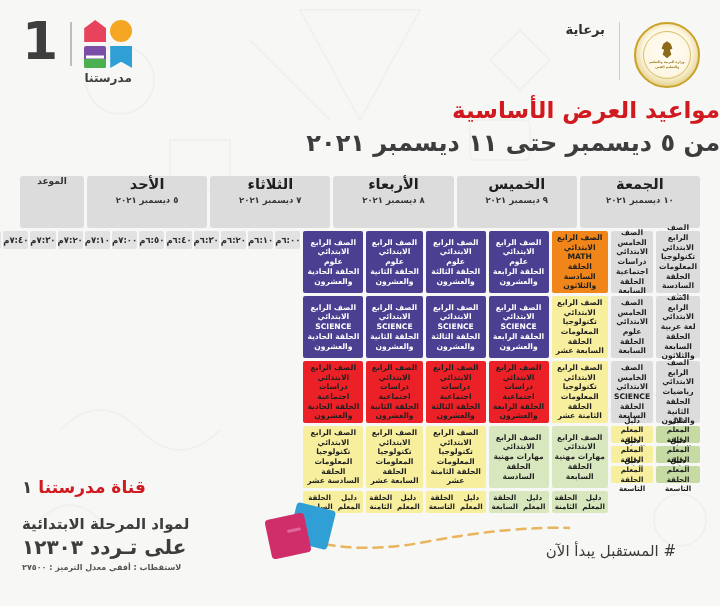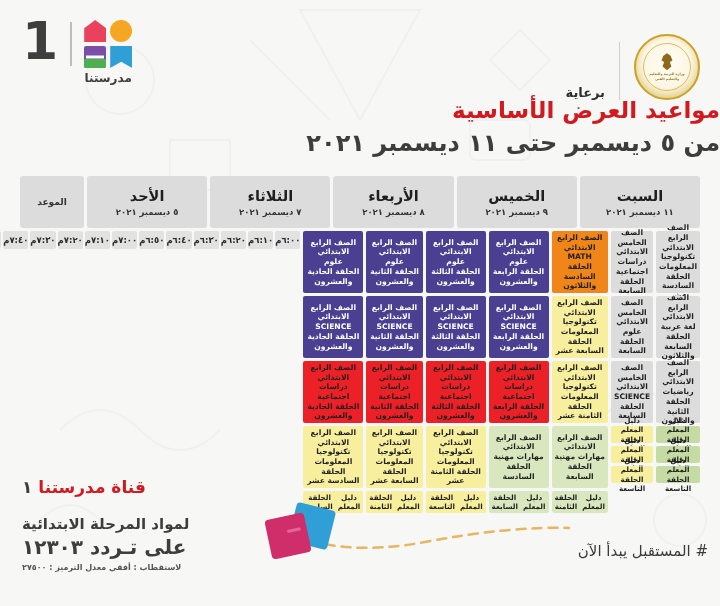--- a/index.html
+++ b/index.html
@@ -9,21 +9,21 @@
     background:#f7f7f5;position:relative;
   }
   
   .bg-doodles{position:absolute;inset:0;pointer-events:none;z-index:0;opacity:.55;}
   .bg-doodles svg{width:100%;height:100%;}
 
   .page{position:relative;z-index:2;width:720px;height:606px;}
 
   
   .header{position:relative;height:95px;}
-  .brand-left{position:absolute;top:34px;right:20px;display:flex;align-items:flex-end;gap:14px;}
+  .brand-left{position:absolute;top:22px;right:20px;display:flex;align-items:flex-start;gap:14px;}
   .ministry-seal{width:62px;height:62px;border-radius:50%;
      background:radial-gradient(circle at 50% 45%,#fffdf5 0%,#fdf6e3 52%,#e8d79a 72%,#c9a227 100%);
      border:2px solid #c9a227;display:flex;align-items:center;justify-content:center;position:relative;}
   .ministry-seal .inner{width:46px;height:46px;border-radius:50%;border:1px solid #d8bf66;
      display:flex;flex-direction:column;align-items:center;justify-content:center;}
   .ministry-seal .eagle{width:13px;height:17px;background:#8d6a1a;
      clip-path:polygon(50% 0,78% 14%,92% 42%,72% 52%,84% 78%,50% 100%,16% 78%,28% 52%,8% 42%,22% 14%);}
   .ministry-seal .seal-txt{font-size:3.4px;color:#9a7a1d;letter-spacing:.2px;text-align:center;line-height:1.25;margin-top:2px;font-weight:bold;}
   .seal-divider{width:1px;height:58px;background:#cfcfcf;}
   .patron-label{font-size:13px;font-weight:bold;color:#2f2f2f;letter-spacing:1px;}
@@ -43,21 +43,21 @@
 
   
   .title-wrap{margin-top:2px;}
   .title-main{font-size:23px;font-weight:bold;color:#d11a1f;letter-spacing:.3px;}
   .title-sub{font-size:24px;font-weight:bold;color:#3d3d3d;margin-top:6px;}
 
   
   .sched{position:absolute;top:176px;right:20px;left:20px;}
   .hdr-row{display:flex;gap:3px;}
   .hdr-cell{flex:1 1 0;background:#dcdcdc;border-radius:3px;height:52px;
-     display:flex;flex-direction:column;align-items:center;justify-content:center;gap:3px;}
+     display:flex;flex-direction:column;align-items:center;gap:3px;}
   .hdr-cell.time-col{flex:0 0 64px;background:#dcdcdc;}
   .hdr-day{font-size:14.5px;font-weight:bold;color:#1f1f1f;}
   .hdr-date{font-size:8.5px;font-weight:bold;color:#333;}
   .hdr-moed{font-size:9px;font-weight:bold;color:#333;}
 
   .grid-body{display:flex;gap:3px;margin-top:3px;}
   .day-col{flex:1 1 0;display:flex;flex-direction:column;gap:3px;}
   .time-col-body{flex:0 0 64px;display:flex;flex-direction:row;gap:2px;}
 
   .slot{border-radius:2px;display:flex;flex-direction:column;align-items:center;justify-content:center;
@@ -75,21 +75,21 @@
   .c-orange{background:#f08519;color:#1f1f1f;}
   .c-yellow{background:#f7ef9e;color:#1f1f1f;}
   .c-green{background:#c6dba3;color:#1f1f1f;}
   .c-lgreen{background:#d9e7bf;color:#1f1f1f;}
 
   .tslot{flex:0 0 auto;height:17.5px;background:#e2e2e2;border-radius:2px;
      display:flex;align-items:center;justify-content:center;font-size:8.5px;font-weight:bold;color:#2b2b2b;}
 
   
   .footer{position:absolute;left:0;right:0;bottom:0;height:115px;}
-  .hashtag{position:absolute;right:12px;bottom:46px;font-size:15px;color:#3b3b3b;font-weight:500;}
+  .hashtag{position:absolute;right:44px;bottom:46px;font-size:15px;color:#3b3b3b;font-weight:500;}
   .dash-line{position:absolute;right:150px;bottom:52px;width:290px;height:30px;}
   .books{position:absolute;left:268px;bottom:46px;width:70px;height:56px;}
   .bk{position:absolute;border-radius:4px;}
   .bk1{width:40px;height:40px;background:#2f9fd6;transform:rotate(14deg);left:24px;top:2px;}
   .bk2{width:40px;height:40px;background:#cf2e6b;transform:rotate(-12deg);left:0px;top:12px;}
   .bk2::after{content:"";position:absolute;right:6px;top:14px;width:14px;height:3px;background:#e0679b;border-radius:2px;}
 
   .channel-info{position:absolute;left:22px;bottom:34px;text-align:left;direction:rtl;}
   .ci-line1{font-size:17px;font-weight:bold;color:#d11a1f;letter-spacing:.5px;}
   .ci-line1 .dark{color:#3d3d3d;}
@@ -149,22 +149,22 @@
   </div>
 
   <div class="title-wrap">
     <div class="title-main">مواعيد العرض الأساسية</div>
     <div class="title-sub">من ٥ ديسمبر حتى ١١ ديسمبر ٢٠٢١</div>
   </div>
 
   <div class="sched">
     <div class="hdr-row" id="hdrRow">
         <div class="hdr-cell">
-          <div class="hdr-day">السبت</div>
-          <div class="hdr-date">١١ ديسمبر ٢٠٢١</div>
+          <div class="hdr-day">الجمعة</div>
+          <div class="hdr-date">١٠ ديسمبر ٢٠٢١</div>
         </div>
         <div class="hdr-cell">
           <div class="hdr-day">الخميس</div>
           <div class="hdr-date">٩ ديسمبر ٢٠٢١</div>
         </div>
         <div class="hdr-cell">
           <div class="hdr-day">الأربعاء</div>
           <div class="hdr-date">٨ ديسمبر ٢٠٢١</div>
         </div>
         <div class="hdr-cell">

